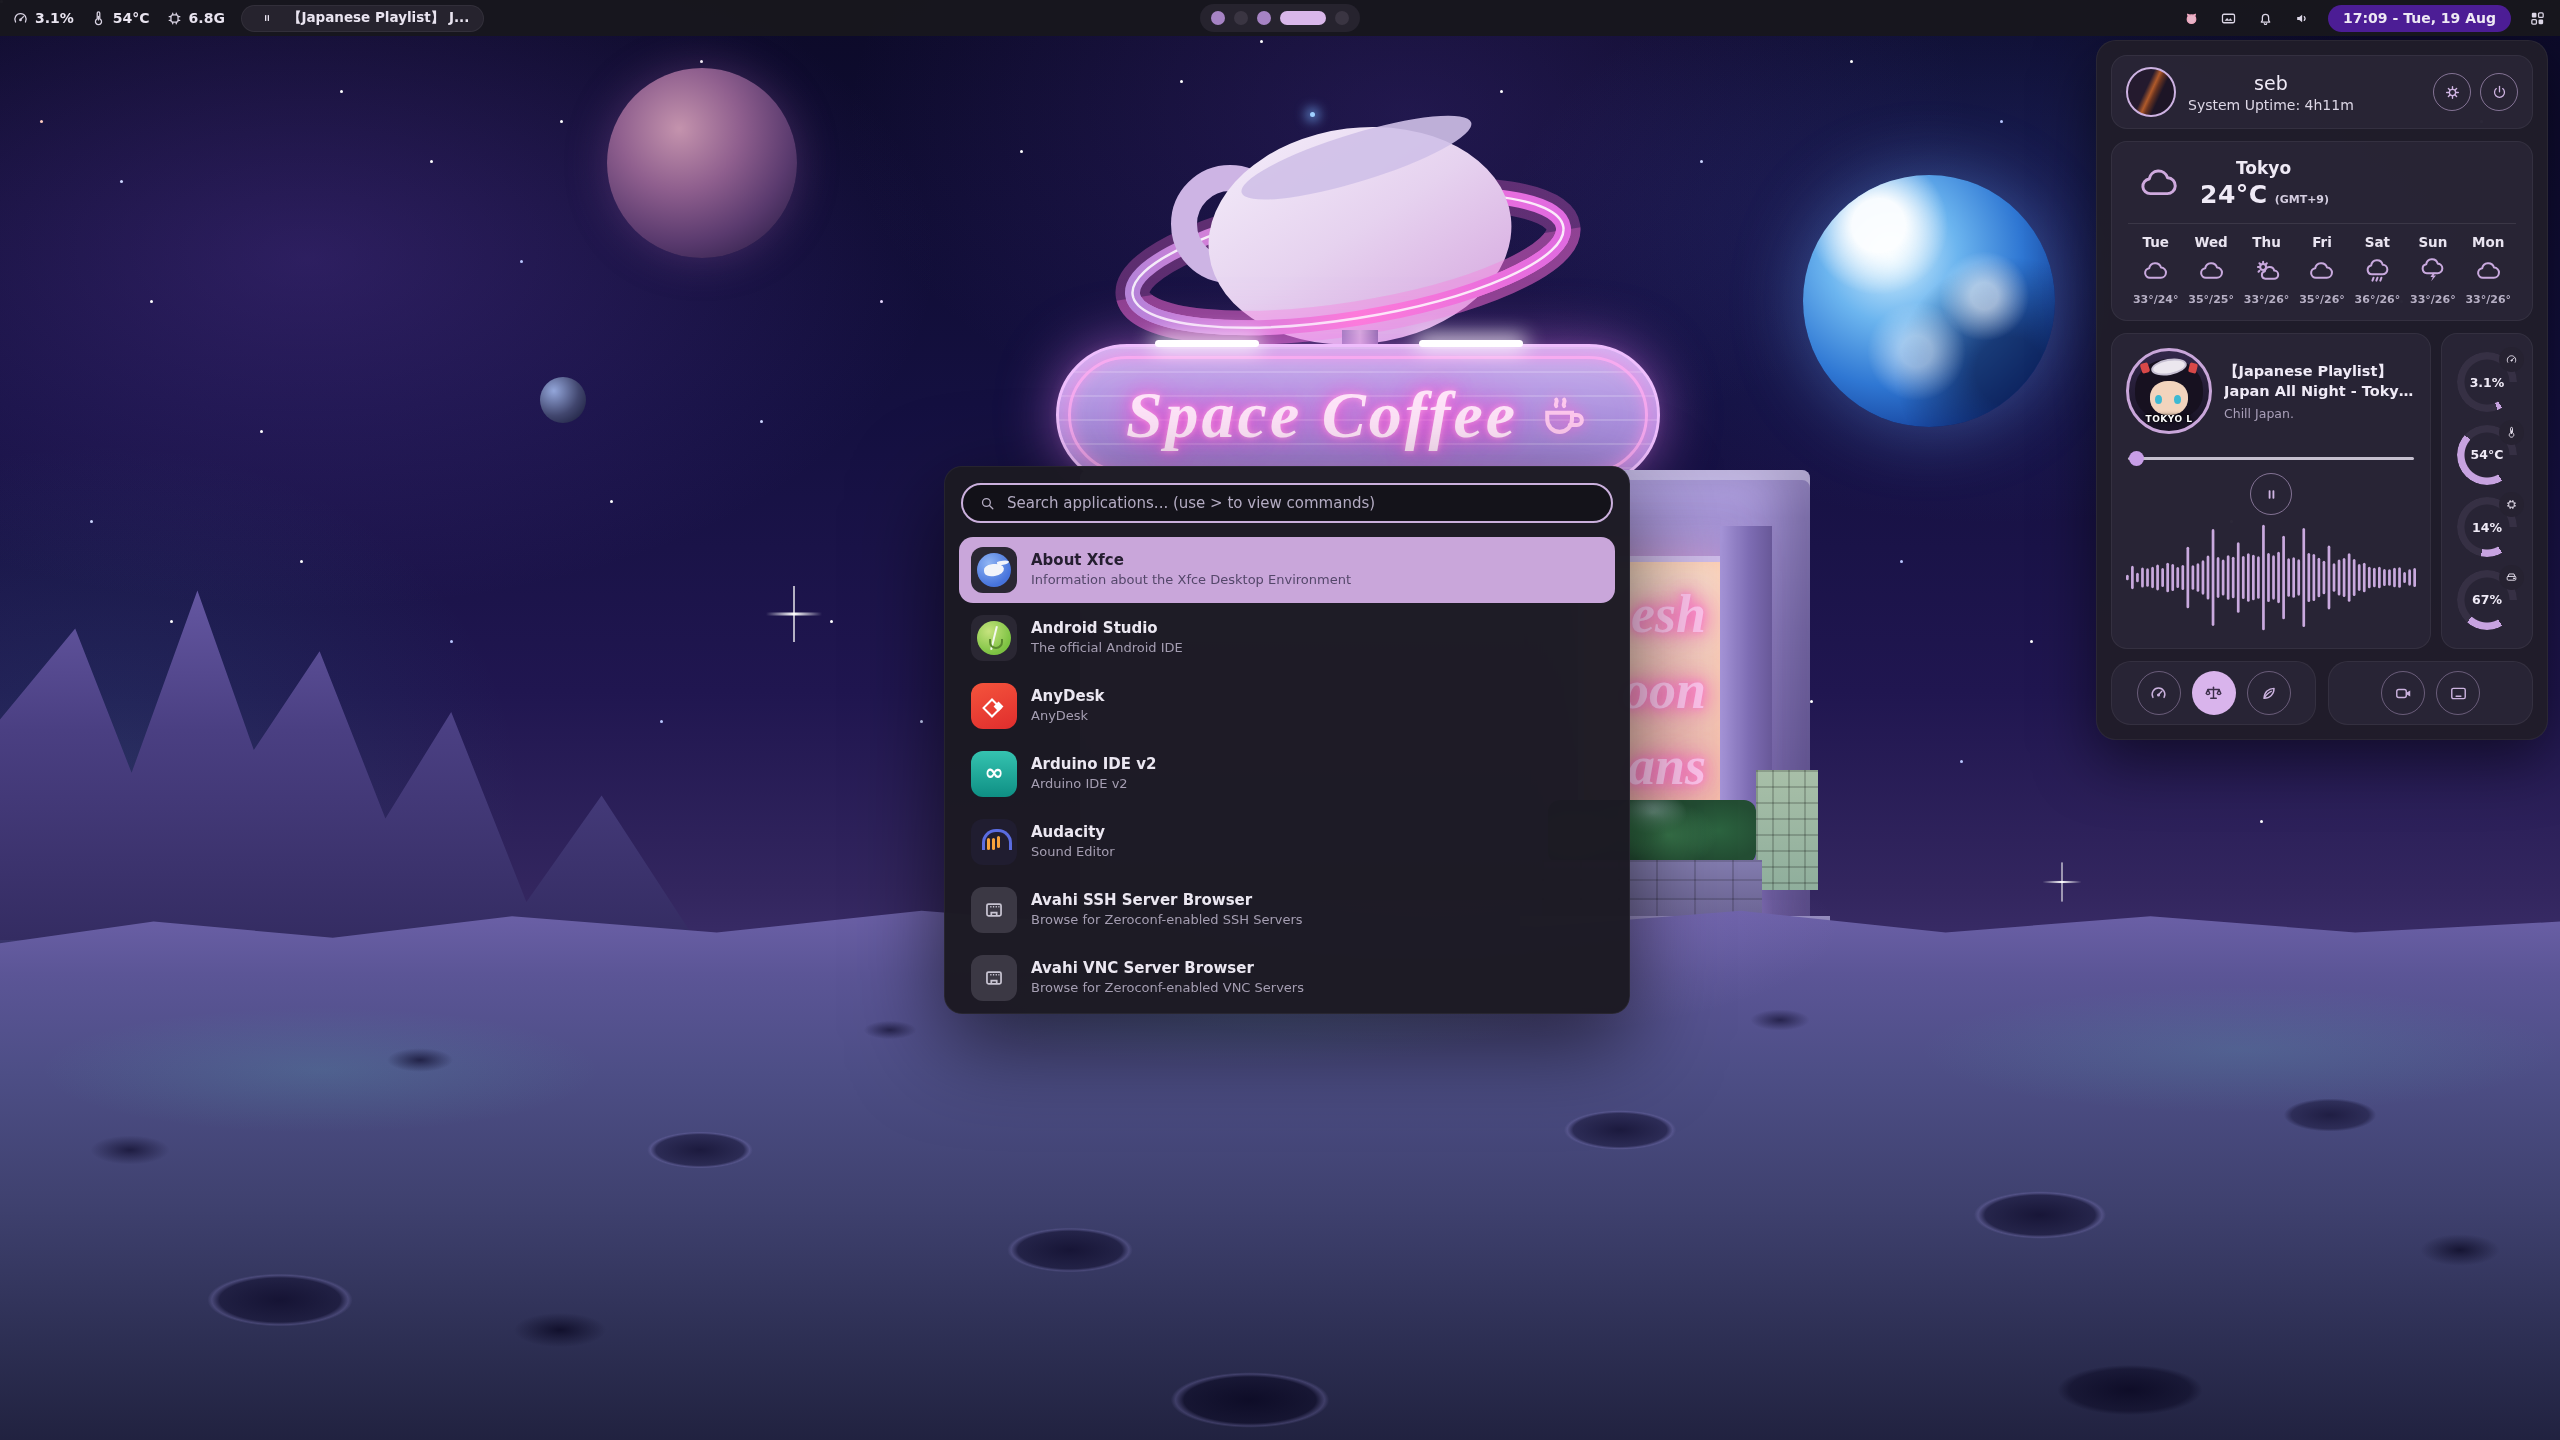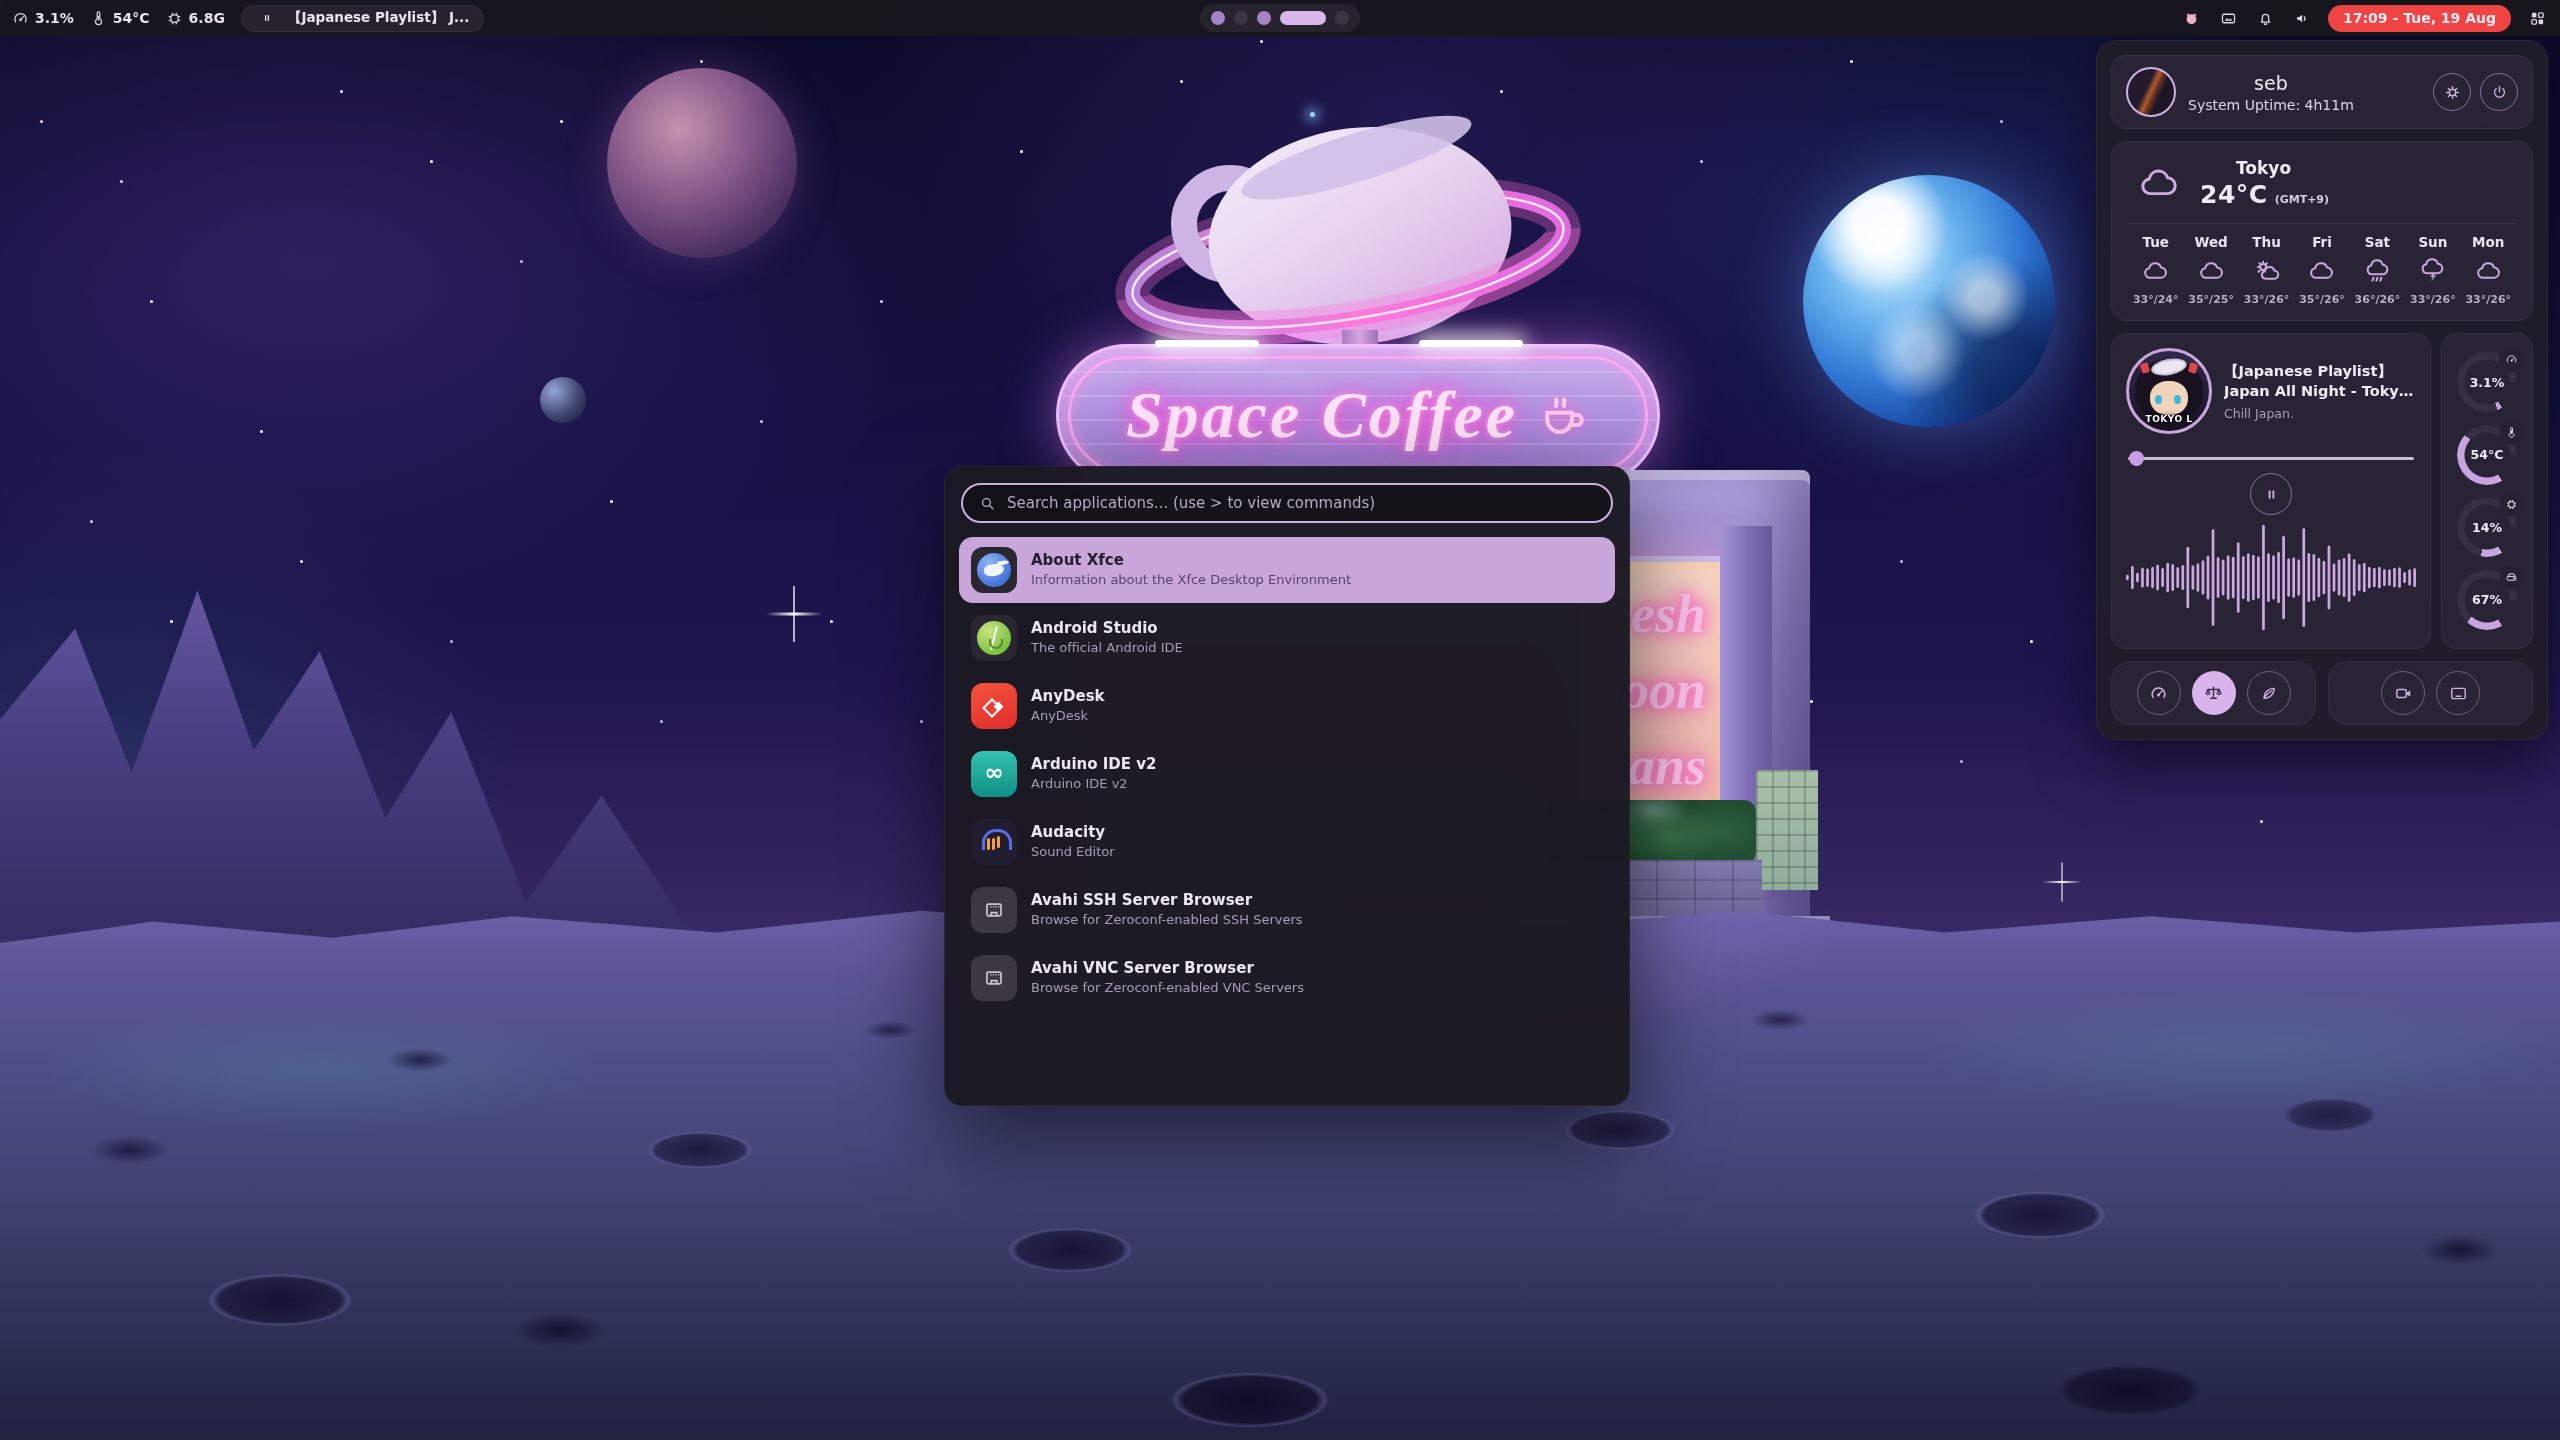--- a/index.html
+++ b/index.html
@@ -129,25 +129,25 @@
   .playlist-pill{display:flex;align-items:center;gap:10px;background:#26232e;border:1px solid rgba(255,255,255,.06);
     border-radius:999px;height:27px;padding:0 14px;color:#e9e4f0;font-weight:600;font-size:13.5px;}
   .playlist-pill svg{width:12px;height:12px;color:#e9e4f0;}
   .workspaces{position:absolute;left:50%;top:50%;transform:translate(-50%,-50%);
     display:flex;align-items:center;gap:9px;background:#26232e;border-radius:999px;height:28px;padding:0 11px;}
   .ws-dot{width:14px;height:14px;border-radius:999px;}
   .ws-on{background:#a683c4;} .ws-off{background:#3a3542;} .ws-active{width:46px;background:#d9b7ea;}
   .tb-right{margin-left:auto;display:flex;align-items:center;gap:15px;color:#dcd6e6;}
   .tb-right svg{width:17px;height:17px;}
   .tray-icon{display:flex;align-items:center;justify-content:center;width:22px;height:22px;}
-  .clock-pill{background:#ef4444;border-radius:999px;height:27px;display:flex;align-items:center;
+  .clock-pill{background:#4c1d95;border-radius:999px;height:27px;display:flex;align-items:center;
     padding:0 15px;font-weight:700;color:#eee9f4;font-size:14px;}
 
   
-  #launcher{position:fixed;left:944px;top:466px;width:686px;height:640px;z-index:40;
+  #launcher{position:fixed;left:944px;top:466px;width:686px;height:548px;z-index:40;
     background:rgba(28,26,35,.98);border:1px solid rgba(255,255,255,.05);border-radius:18px;
     box-shadow:0 30px 90px rgba(0,0,0,.6);padding:16px 14px 10px;}
   .search{display:flex;align-items:center;gap:11px;height:40px;border-radius:999px;border:2px solid #cbb0dd;
     background:rgba(10,9,14,.5);padding:0 16px;color:#b6aec4;margin:0 2px;}
   .search svg{width:17px;height:17px;flex:none;}
   .search input{flex:1;background:transparent;border:0;outline:0;color:#e8e2f0;font-size:15px;font-family:inherit;}
   .search input::placeholder{color:#b3abc2;}
   #app-list{margin-top:14px;display:flex;flex-direction:column;gap:2px;}
   .app-item{display:flex;align-items:center;gap:14px;padding:10px 12px;border-radius:14px;height:66px;cursor:pointer;}
   .app-item.selected{background:#c9a6da;}

